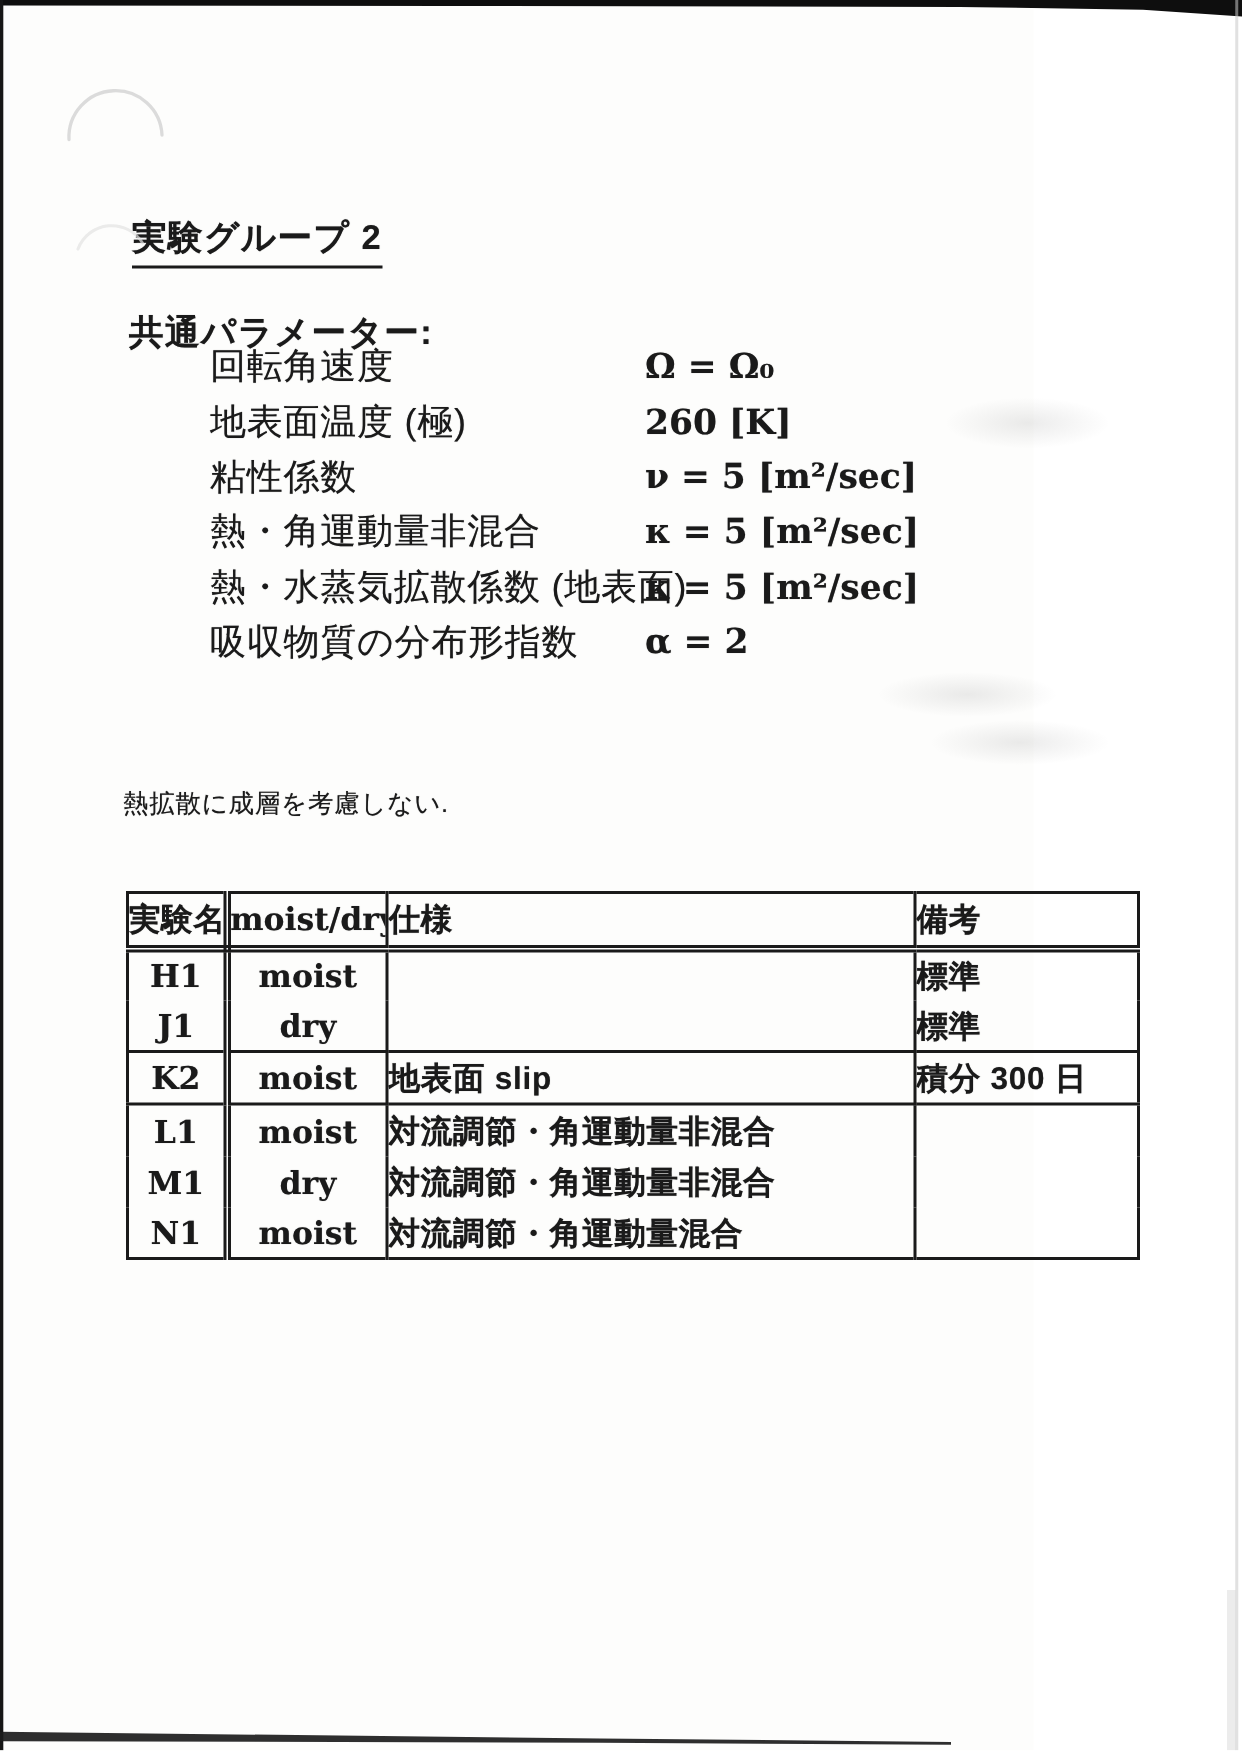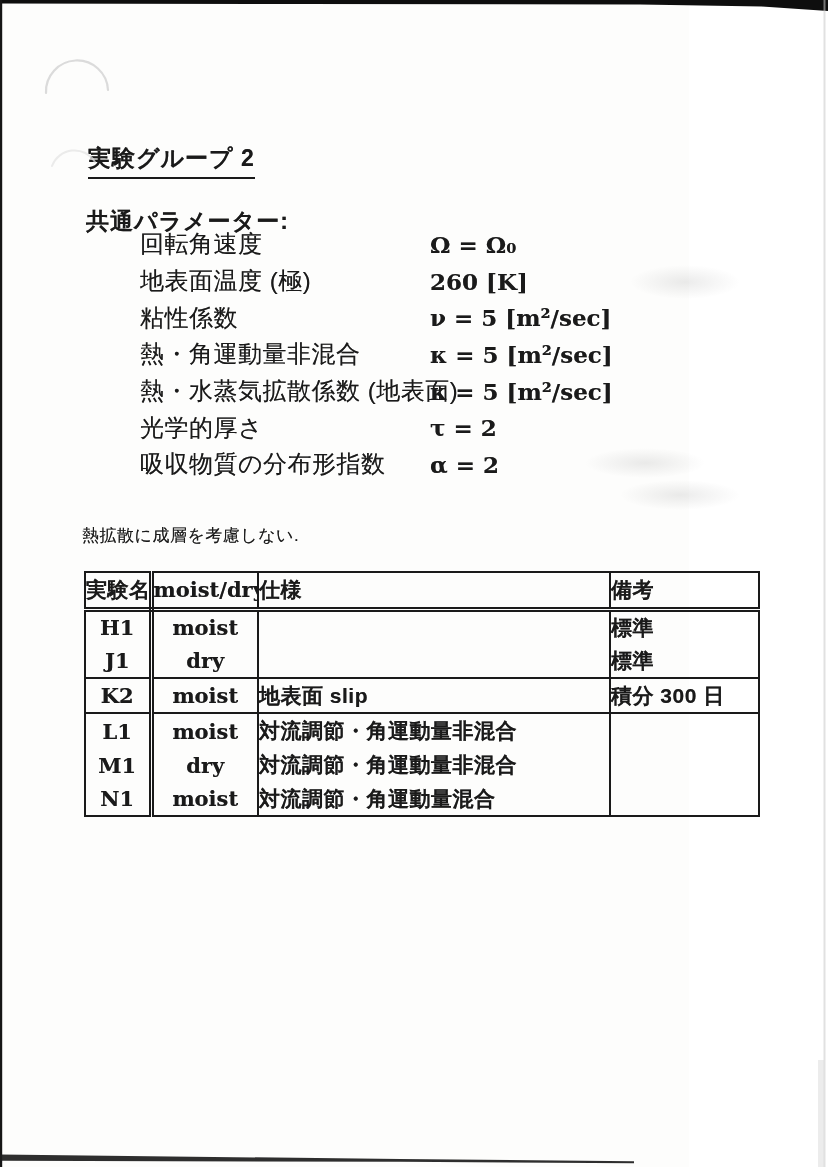--- a/index.html
+++ b/index.html
@@ -52,21 +52,21 @@
     white-space: nowrap;
   }
 
   
   .note {
     position: absolute; left: 82px; top: 524px;
     font-size: 17px; font-weight: 400; letter-spacing: 0.5px;
   }
 
   
-  .exp-table-wrap { position: absolute; left: 84px; top: 571px; }
+  .exp-table-wrap { position: absolute; left: 84px; top: 594px; }
   table.exp {
     border-collapse: collapse;
     table-layout: fixed;
     width: 674px;
     border: 2.4px solid #1a1a1a;
   }
   table.exp col.c1 { width: 66px; }
   table.exp col.c2 { width: 107px; }
   table.exp col.c3 { width: 352px; }
   table.exp col.c4 { width: 149px; }
@@ -123,24 +123,20 @@
       <span class="param-label ink">粘性係数</span>
       <span class="param-value ink">ν = 5 [m²/sec]</span>
     </div>
     <div class="param-row">
       <span class="param-label ink">熱・角運動量非混合</span>
       <span class="param-value ink">κ = 5 [m²/sec]</span>
     </div>
     <div class="param-row">
       <span class="param-label ink">熱・水蒸気拡散係数 (地表面)</span>
       <span class="param-value ink">κ = 5 [m²/sec]</span>
-    </div>
-    <div class="param-row">
-      <span class="param-label ink">光学的厚さ</span>
-      <span class="param-value ink">τ = 2</span>
     </div>
     <div class="param-row">
       <span class="param-label ink">吸収物質の分布形指数</span>
       <span class="param-value ink">α = 2</span>
     </div>
   </div>
 
   <div class="note ink">熱拡散に成層を考慮しない.</div>
 
   <div class="exp-table-wrap">

